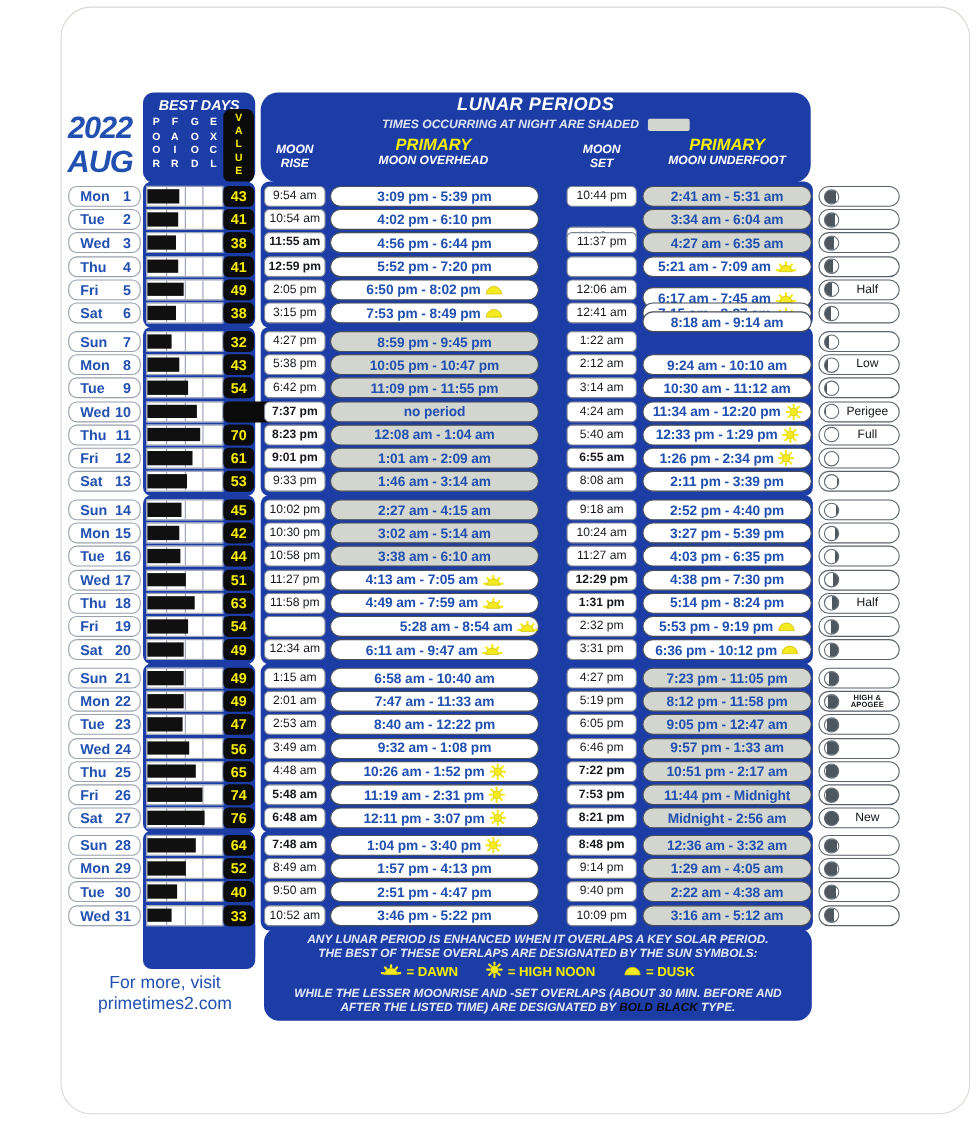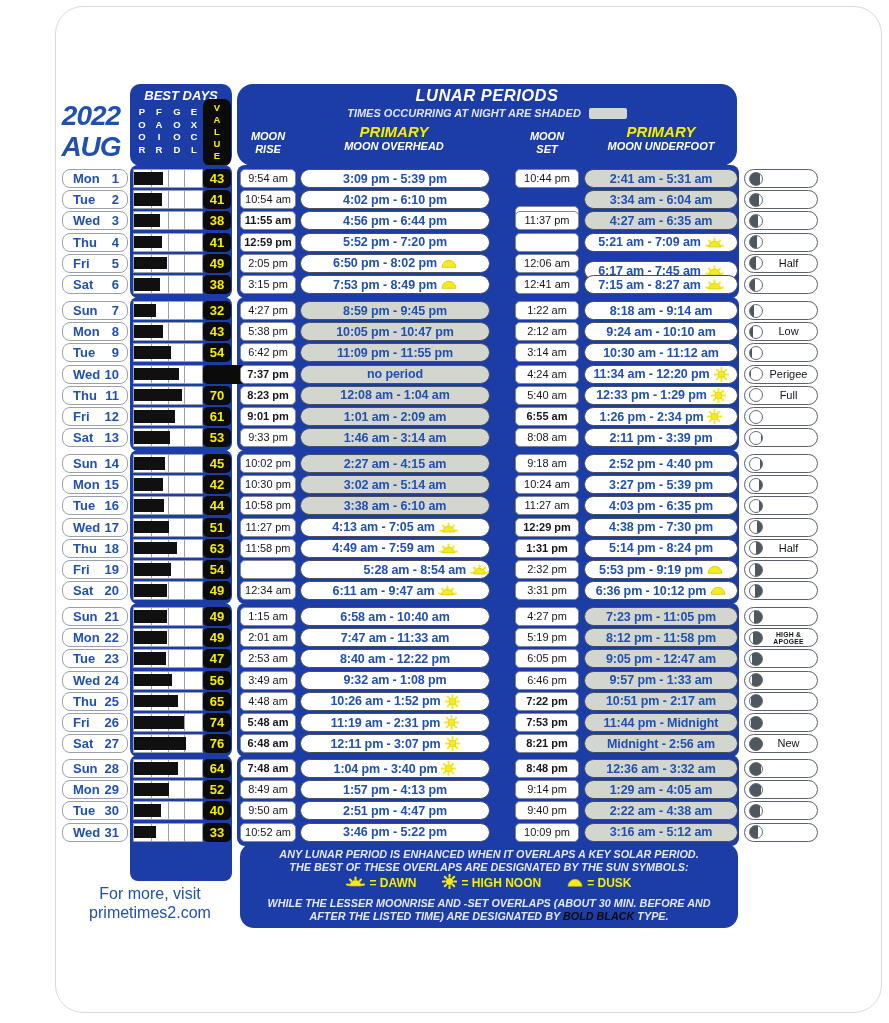--- a/index.html
+++ b/index.html
@@ -334,21 +334,21 @@
     </div>
     <div class="cell barcell" style="left: 133px; top: 301px; width: 70px;">
       <div class="bar" style="width: 32%;"></div>
     </div>
     <div class="cell valbadge" style="left: 203px; top: 301px; width: 28px;">32</div>
     <div class="cell timecell" style="left: 240px; top: 301px; width: 56px;">4:27 pm</div>
     <div class="cell pill shaded" style="left: 300px; top: 301px; width: 190px;">
       <span>8:59 pm - 9:45 pm</span>
     </div>
     <div class="cell timecell" style="left: 515px; top: 301px; width: 64px;">1:22 am</div>
-    <div class="cell pill" style="left: 584px; top: 301px; width: 154px;">
+    <div class="cell pill" style="left: 584px; top: 283px; width: 154px;">
       <span>8:18 am - 9:14 am</span>
     </div>
     <div class="cell phasepill" style="left: 744px; top: 301px; width: 74px;">
       <span class="moon" style="background: linear-gradient(to right, rgb(78, 87, 94) 34%, rgb(255, 255, 255) 34%);"></span>
       <div class="plabel"></div>
     </div>
     <div class="cell daychip" style="left: 62px; top: 322.2px; width: 66px;">
       <span>Mon</span>
       <span>8</span>
     </div>

